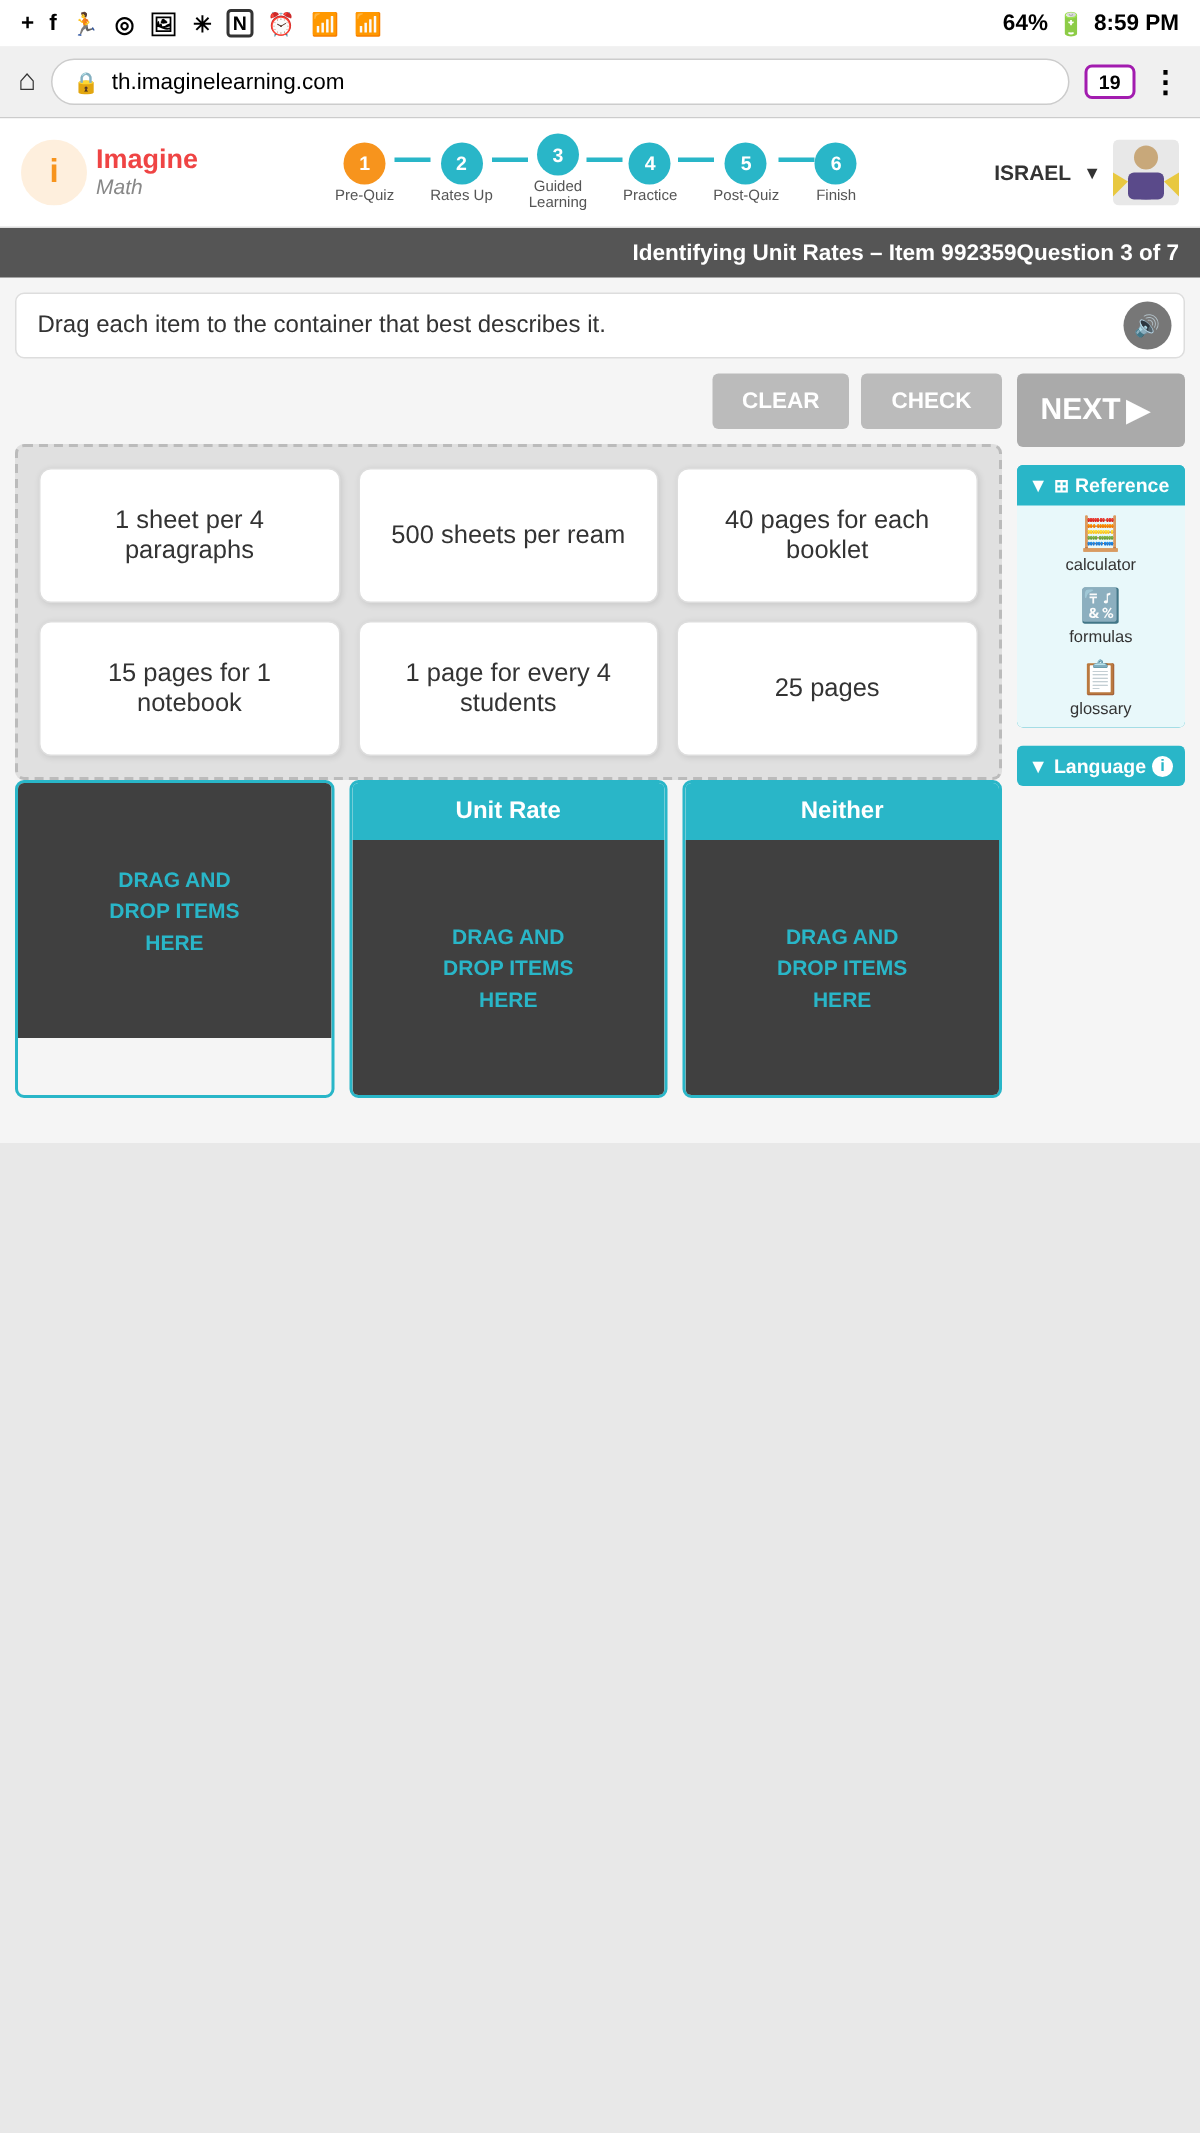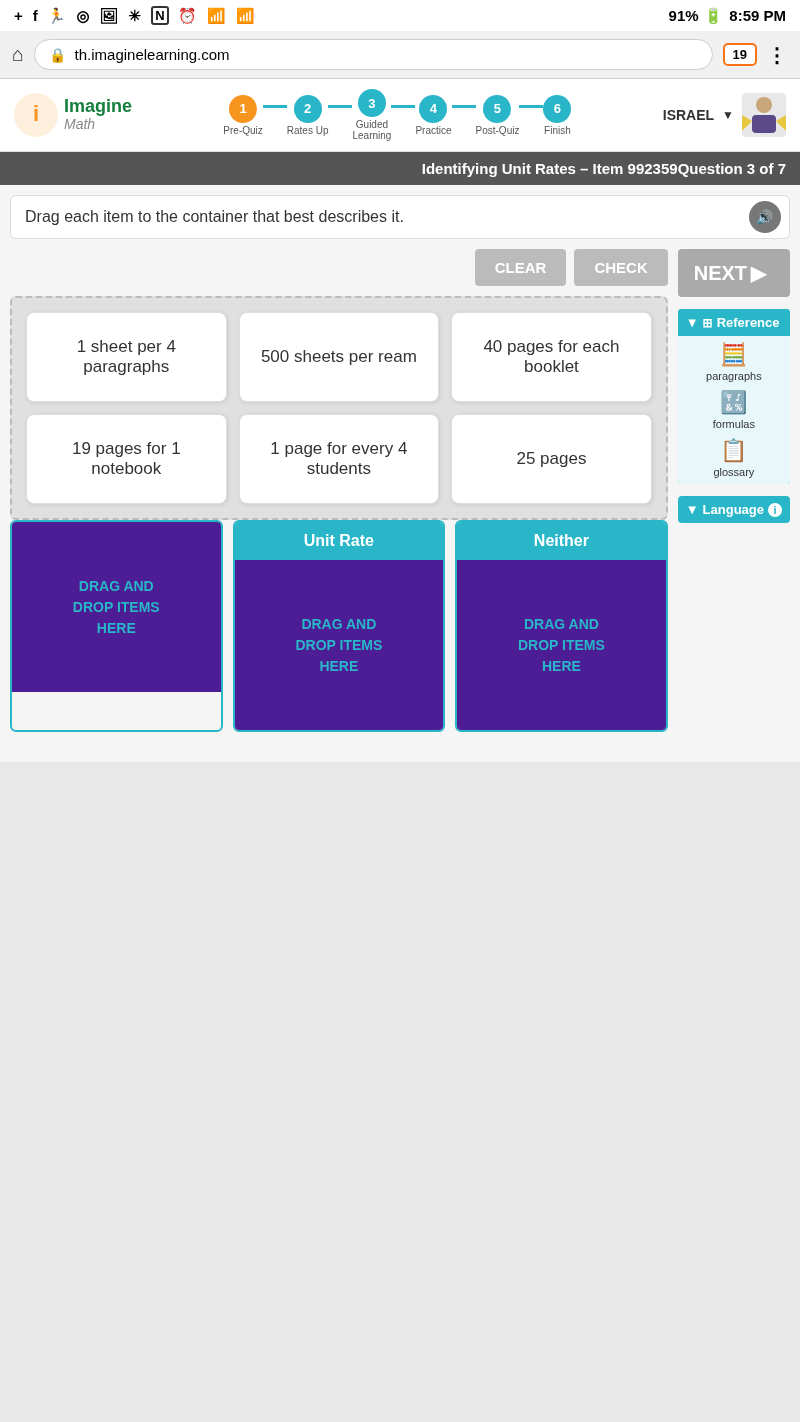--- a/index.html
+++ b/index.html
@@ -57,21 +57,21 @@
       align-items: center;
       gap: 8px;
       font-size: 15px;
     }
     .lock-icon {
       color: #4a8a4a;
       font-size: 14px;
     }
     .browser-tab-count {
       background: #fff;
-      border: 2px solid #f97316;
+      border: 2px solid #a21caf;
       border-radius: 5px;
       padding: 2px 8px;
       font-size: 13px;
       font-weight: bold;
     }
     .browser-menu {
       font-size: 20px;
       font-weight: bold;
       letter-spacing: 1px;
     }
@@ -100,21 +100,21 @@
       height: 44px;
     }
     .logo-text {
       display: flex;
       flex-direction: column;
       line-height: 1.1;
     }
     .logo-imagine {
       font-size: 18px;
       font-weight: bold;
-      color: #15803d;
+      color: #ef4444;
     }
     .logo-math {
       font-size: 14px;
       color: #888;
       font-style: italic;
     }
 
     
     .progress-steps {
       display: flex;
@@ -396,21 +396,21 @@
     }
     .drop-zone-header {
       background: #29b6c8;
       color: #fff;
       text-align: center;
       padding: 10px;
       font-size: 16px;
       font-weight: bold;
     }
     .drop-zone-body {
-      background: #4c1d95;
+      background: #404040;
       min-height: 170px;
       display: flex;
       align-items: center;
       justify-content: center;
       padding: 14px 8px;
     }
     .drop-placeholder {
       color: #29b6c8;
       font-size: 14px;
       font-weight: bold;
@@ -429,21 +429,21 @@
     <span>🏃</span>
     <span>◎</span>
     <span>🖼</span>
     <span>✳</span>
     <span style="font-size:13px; border:2px solid #333; border-radius:3px; padding:0 2px;">N</span>
     <span>⏰</span>
     <span>📶</span>
     <span>📶</span>
   </div>
   <div class="status-bar-right">
-    <span>91%</span>
+    <span>64%</span>
     <span>🔋</span>
     <span>8:59 PM</span>
   </div>
 </div>
 
 <div class="browser-bar">
   <span class="browser-home">⌂</span>
   <div class="browser-url">
     <span class="lock-icon">🔒</span>
     <span>th.imaginelearning.com</span>
@@ -535,21 +535,21 @@
 
         <div class="action-buttons">
           <button class="btn-clear">CLEAR</button>
           <button class="btn-check">CHECK</button>
         </div>
 
         <div class="drag-items-area">
           <div class="drag-card">1 sheet per 4 paragraphs</div>
           <div class="drag-card">500 sheets per ream</div>
           <div class="drag-card">40 pages for each booklet</div>
-          <div class="drag-card">19 pages for 1 notebook</div>
+          <div class="drag-card">15 pages for 1 notebook</div>
           <div class="drag-card">1 page for every 4 students</div>
           <div class="drag-card">25 pages</div>
         </div>
 
         <div class="drop-zones">
           <div class="drop-zone">
             <div class="drop-zone-body">
               <div class="drop-placeholder">DRAG AND<br>DROP ITEMS<br>HERE</div>
             </div>
           </div>
@@ -578,21 +578,21 @@
 
         <div class="reference-panel">
           <div class="reference-header">
             <span>▼</span>
             <span style="font-size:12px;">⊞</span>
             <span>Reference</span>
           </div>
           <div class="reference-items">
             <div class="ref-item">
               <span class="ref-icon">🧮</span>
-              <span class="ref-label">paragraphs</span>
+              <span class="ref-label">calculator</span>
             </div>
             <div class="ref-item">
               <span class="ref-icon">🔣</span>
               <span class="ref-label">formulas</span>
             </div>
             <div class="ref-item">
               <span class="ref-icon">📋</span>
               <span class="ref-label">glossary</span>
             </div>
           </div>

